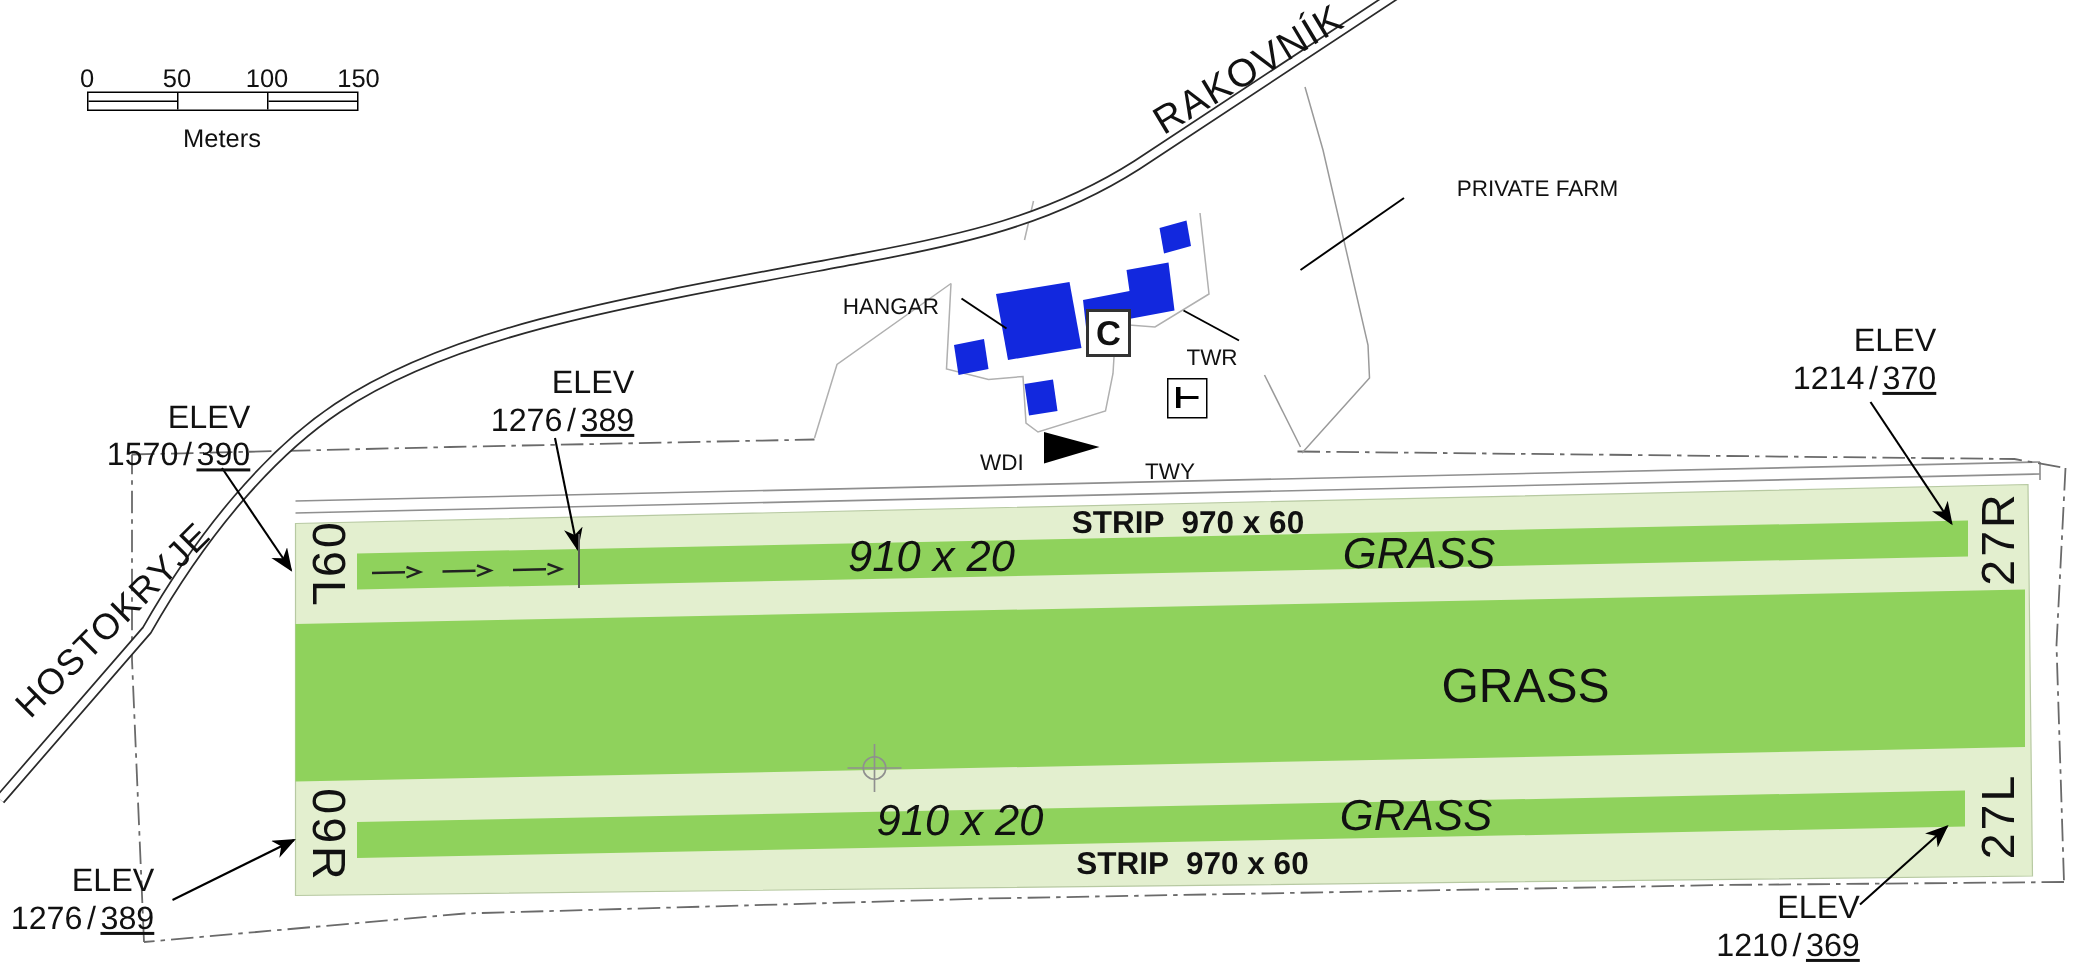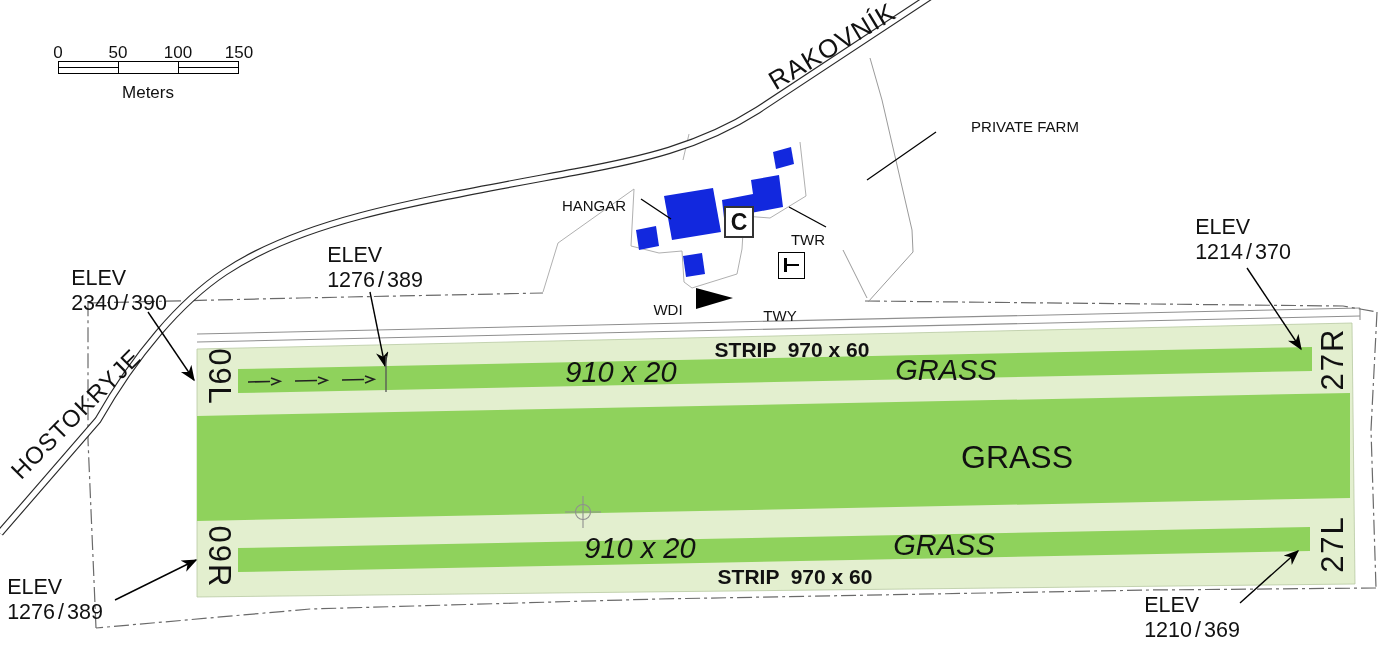--- a/index.html
+++ b/index.html
@@ -7,23 +7,23 @@
          font-family:"Liberation Sans","DejaVu Sans",sans-serif;color:#111;}
   #geom{position:absolute;left:0;top:0;width:1385px;height:645px;}
   .lbl{position:absolute;transform:translate(-50%,-50%);white-space:pre;font-size:15px;line-height:1;}
   .mid{font-size:29px;font-style:italic;}
   .big{font-size:32px;}
   .striplbl{font-size:21px;font-weight:bold;}
   .desigW{font-size:31px;letter-spacing:2px;transform:translate(-50%,-50%) rotate(90deg);}
   .desigE{font-size:31px;letter-spacing:2px;transform:translate(-50%,-50%) rotate(-90deg);}
   .rot-rak{transform:translate(-50%,-50%) rotate(-31deg);font-size:26px;letter-spacing:1px;}
   .rot-hos{transform:translate(-50%,-50%) rotate(-45deg);font-size:24px;letter-spacing:1px;}
-  .elev{position:absolute;transform:translate(-50%,-50%);text-align:left;font-size:21.5px;line-height:1.15;white-space:nowrap;}
+  .elev{position:absolute;transform:translate(-50%,-50%);text-align:right;font-size:21.5px;line-height:1.15;white-space:nowrap;}
   .elev .ft{margin-right:3px;}
-  .elev .m{margin-left:3px;}
+  .elev .m{margin-left:3px;text-decoration:underline;}
   .cbox{position:absolute;left:724px;top:206px;width:26px;height:28px;background:#fff;border:2px solid #333;
         display:flex;align-items:center;justify-content:center;font-size:23px;font-weight:700;}
   .tbox{position:absolute;left:778px;top:252px;width:25px;height:25px;background:#fff;border:1.6px solid #000;}
   .tbox .tv{position:absolute;left:5px;top:5px;width:2.6px;height:14px;background:#000;}
   .tbox .th{position:absolute;left:5px;top:10.8px;width:15px;height:2.6px;background:#000;}
   
   .scalebar{position:absolute;left:58px;top:61px;width:181px;height:13px;border:1.6px solid #000;display:flex;box-sizing:border-box;}
   .seg{flex:1;position:relative;border-right:1.6px solid #000;}
   .seg:last-child{border-right:none;}
   .seg.hatched::after{content:"";position:absolute;left:0;right:0;top:45%;border-top:1.5px solid #000;}
@@ -158,21 +158,21 @@
   <div class="lbl mid" style="left:946px;top:370px">GRASS</div>
 
   <div class="lbl big" style="left:1017px;top:457px">GRASS</div>
 
   <div class="lbl mid" style="left:640px;top:548px">910 x 20</div>
   <div class="lbl mid" style="left:944px;top:545px">GRASS</div>
   <div class="lbl striplbl" style="left:795px;top:576px">STRIP  970 x 60</div>
 
   <div class="elev" style="left:119px;top:291px">
     <div>ELEV</div>
-    <div><span class="ft">2340</span><span>/</span><span class="m">390</span></div>
+    <div><span class="ft">1570</span><span>/</span><span class="m">390</span></div>
   </div>
   <div class="elev" style="left:375px;top:268px">
     <div>ELEV</div>
     <div><span class="ft">1276</span><span>/</span><span class="m">389</span></div>
   </div>
   <div class="elev" style="left:55px;top:600px">
     <div>ELEV</div>
     <div><span class="ft">1276</span><span>/</span><span class="m">389</span></div>
   </div>
   <div class="elev" style="left:1243px;top:240px">

